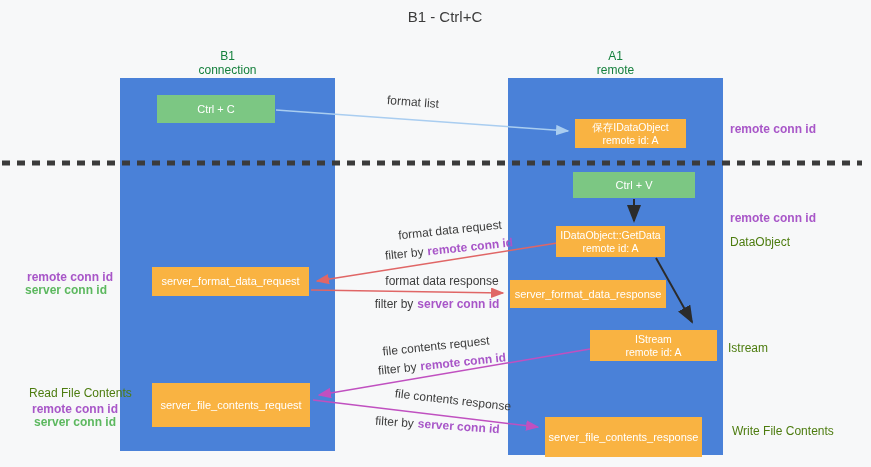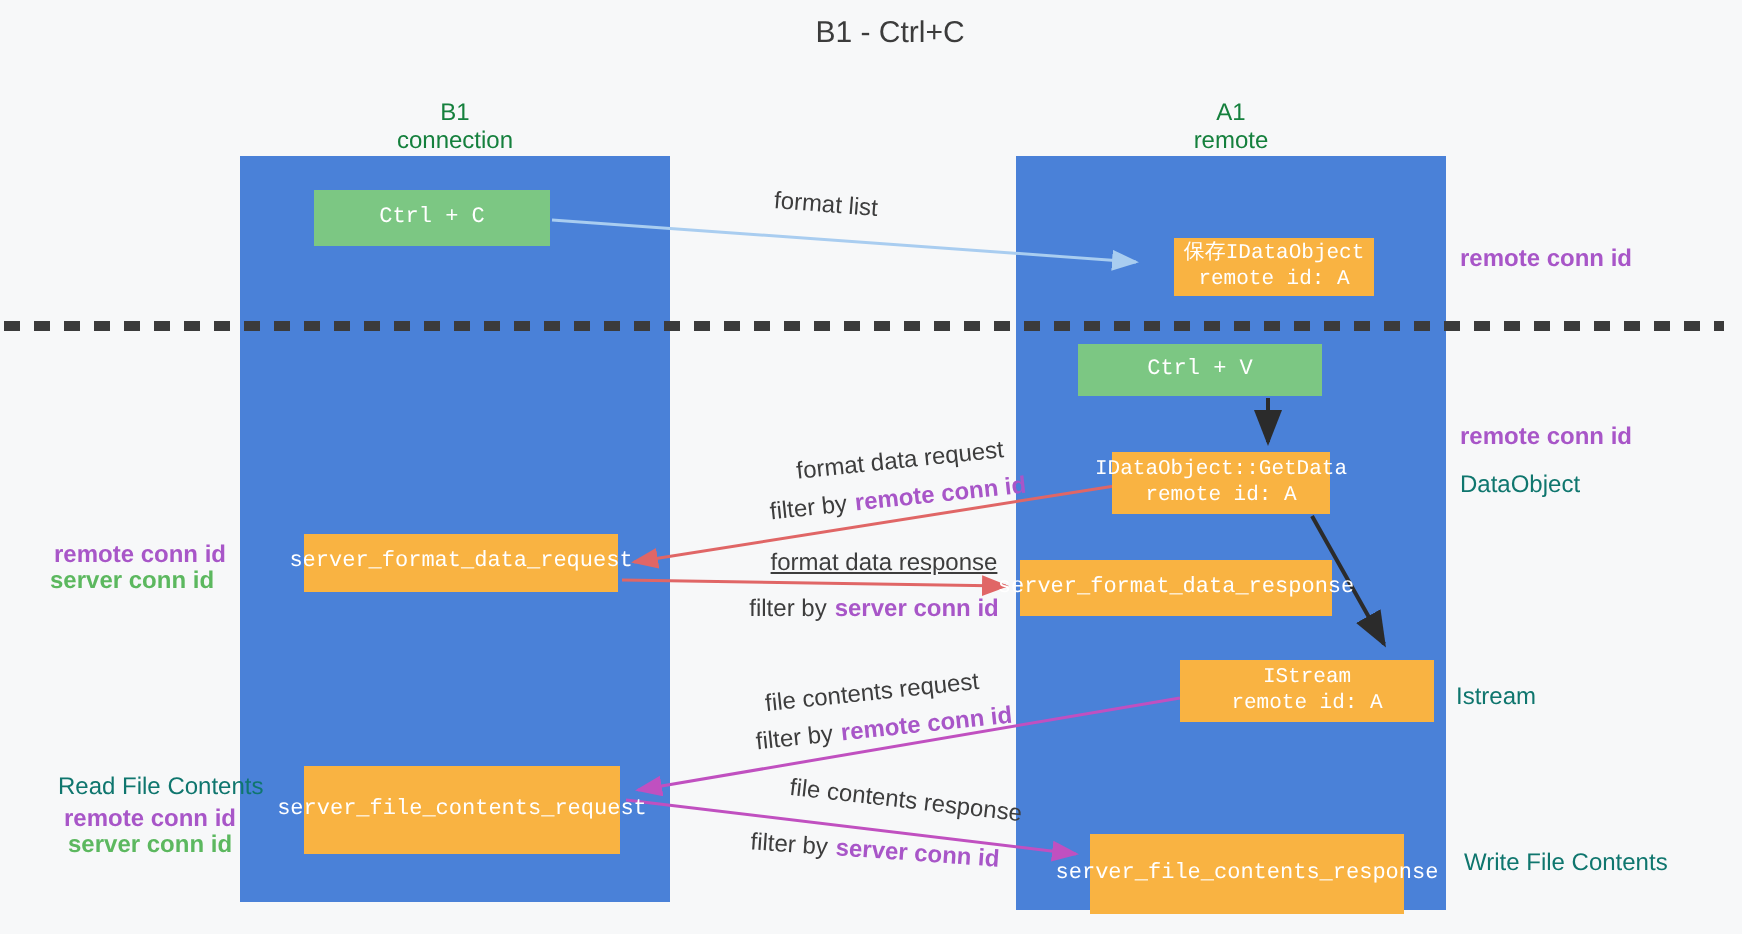--- a/index.html
+++ b/index.html
@@ -8,34 +8,34 @@
 
   .title{position:absolute;left:280px;top:6px;width:330px;text-align:center;
          font-size:15px;line-height:21px;color:#3c3c3c;z-index:6;}
 
   .col-header{position:absolute;width:215px;text-align:center;font-size:12px;
               line-height:14px;color:#15803d;z-index:6;}
   .column{position:absolute;width:215px;background:#4a81d8;z-index:1;}
 
   .node{position:absolute;display:flex;flex-direction:column;align-items:center;
         justify-content:center;color:#fff;text-align:center;z-index:4;
-        font-size:11px;line-height:13px;font-family:Liberation Mono, monospace;}
+        font-size:11px;line-height:13px;}
   .node.green{background:#7cc783;}
   .node.orange{background:#f9b342;}
   .node .l2{font-size:10.5px;}
 
   svg.wires{position:absolute;left:0;top:0;z-index:3;}
 
   .elabel{position:absolute;font-size:12px;color:#3d3d3d;text-align:center;z-index:6;
           white-space:nowrap;}
   .purple{color:#a856c8;font-weight:bold;}
   .greent{color:#5cb85f;font-weight:bold;}
   .filterby{margin-right:4px;}
 
-  .side{position:absolute;font-size:12px;color:#0f766e;z-index:6;white-space:nowrap;}
+  .side{position:absolute;font-size:12px;color:#4d7c0f;z-index:6;white-space:nowrap;}
   .side.purple{color:#a856c8;}
   .side.greent{color:#5cb85f;}
 </style>
 </head>
 <body>
 
 <div class="stage">
 
   <div class="title">
     <div>B1 - Ctrl+C</div>
@@ -83,26 +83,26 @@
 
     <line x1="590" y1="349" x2="319" y2="395" stroke="#c050c0" stroke-width="1.5" marker-end="url(#mMag)"></line>
 
     <line x1="313" y1="400" x2="538" y2="427" stroke="#c050c0" stroke-width="1.5" marker-end="url(#mMag)"></line>
   </svg>
 
   <div class="node green" style="left:157px;top:95px;width:118px;height:28px;">
     <span>Ctrl + C</span>
   </div>
 
-  <div class="node orange" style="left:575px;top:119px;width:100px;height:29px;margin-left:12px;">
+  <div class="node orange" style="left:575px;top:119px;width:111px;height:29px;">
     <span class="l2">保存IDataObject</span>
     <span class="l2">remote id: A</span>
   </div>
 
-  <div class="node green" style="left:539px;top:172px;width:122px;height:26px;">
+  <div class="node green" style="left:573px;top:172px;width:122px;height:26px;">
     <span>Ctrl + V</span>
   </div>
 
   <div class="node orange" style="left:556px;top:226px;width:109px;height:31px;">
     <span class="l2">IDataObject::GetData</span>
     <span class="l2">remote id: A</span>
   </div>
 
   <div class="node orange" style="left:510px;top:280px;width:156px;height:28px;">
     <span>server_format_data_response</span>
@@ -125,21 +125,21 @@
     <span>server_file_contents_response</span>
   </div>
 
   <div class="elabel" style="left:368px;top:95px;width:90px;transform:rotate(4.5deg);">format list</div>
 
   <div class="elabel" style="left:385px;top:223px;width:130px;transform:rotate(-6deg);">format data request</div>
   <div class="elabel" style="left:374px;top:242px;width:150px;transform:rotate(-6deg);">
     <span class="filterby">filter by</span><span class="purple">remote conn id</span>
   </div>
 
-  <div class="elabel" style="left:382px;top:274px;width:120px;text-decoration:underline;">format data response</div>
+  <div class="elabel" style="left:382px;top:274px;width:120px;">format data response</div>
   <div class="elabel" style="left:372px;top:297px;width:130px;">
     <span class="filterby">filter by</span><span class="purple">server conn id</span>
   </div>
 
   <div class="elabel" style="left:376px;top:339px;width:120px;transform:rotate(-6deg);">file contents request</div>
   <div class="elabel" style="left:372px;top:357px;width:140px;transform:rotate(-6deg);">
     <span class="filterby">filter by</span><span class="purple">remote conn id</span>
   </div>
 
   <div class="elabel" style="left:388px;top:393px;width:130px;transform:rotate(6.5deg);">file contents response</div>

